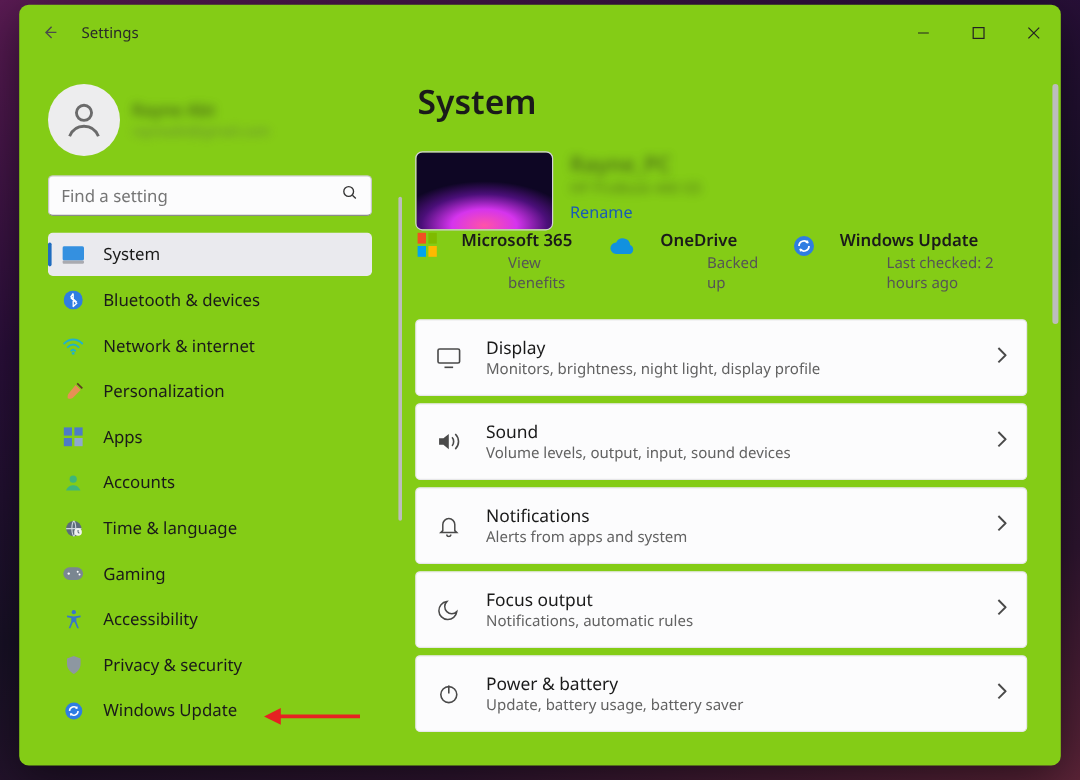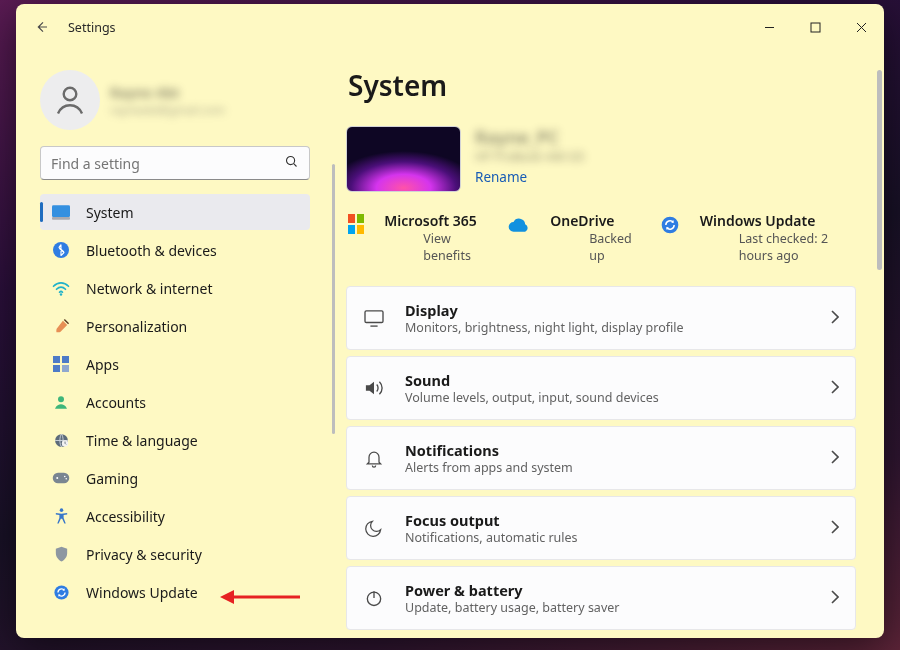--- a/index.html
+++ b/index.html
@@ -11,21 +11,21 @@
     align-items: flex-start;
     justify-content: center;
     font-size: 14px;
     color: #1a1a1a;
   }
   .window {
     position: relative;
     margin-top: 4px;
     width: 868px;
     height: 634px;
-    background: #fef9c3;
+    background: #84cc16;
     border-radius: 8px;
     box-shadow: 0 10px 40px rgba(0,0,0,0.5);
     display: flex;
     flex-direction: column;
     overflow: hidden;
   }
 
   
   .titlebar {
     height: 46px;
@@ -81,21 +81,21 @@
     position:absolute; left:316px; top:60px; bottom:18px; width:4px;
     background: transparent;
   }
   .sb-scroll .thumb { position:absolute; top:100px; height:270px; width:3px; background:#bdbdbd; border-radius:3px; }
 
   
   .main { flex:1; padding: 8px 8px 0 20px; overflow:hidden; position:relative; }
   .content { width: 510px; }
   .h1 { font-size: 28px; font-weight:600; margin: 8px 0 22px 2px; }
 
-  .hero { display:flex; gap:14px; align-items:flex-start; margin-bottom: 20px; }
+  .hero { display:flex; gap:14px; align-items:flex-start; }
   .hero-thumb {
     width: 115px; height: 66px; border-radius:6px;
     background: radial-gradient(ellipse 80% 70% at 50% 95%, #ff52a8 0%, #d534ed 30%, #4b0f79 58%, #0e0624 82%);
     border:1px solid #d2d2d5;
   }
   .hero-text .pcname { filter: blur(4px); opacity:0.5; font-size:18px; font-weight:600; line-height:22px; }
   .hero-text .pcmodel { filter: blur(4px); opacity:0.5; font-size:12px; line-height:18px; }
   .rename { color:#185cb5; font-size:13.5px; margin-top:2px; }
 
   .status-row { display:flex; gap: 28px; margin-bottom: 22px; padding-left:2px; }
@@ -110,21 +110,21 @@
   .ms-logo span:nth-child(1){background:#f25022;} .ms-logo span:nth-child(2){background:#7fba00;}
   .ms-logo span:nth-child(3){background:#00a4ef;} .ms-logo span:nth-child(4){background:#ffb900;}
 
   .cards { display:flex; flex-direction:column; gap:6px; }
   .card {
     background:#fcfcfd; border:1px solid #e7e7e9; border-radius:4px;
     height: 64px; display:flex; align-items:center; padding: 0 16px; gap:20px;
   }
   .card .cicon { width:22px; height:22px; color:#4a4a4a; display:flex; align-items:center; justify-content:center; }
   .card .ct { flex:1; }
-  .card .ct-title { font-size:14.5px; line-height:18px; color:#1a1a1a;font-weight:bold; }
+  .card .ct-title { font-size:14.5px; line-height:18px; color:#1a1a1a; }
   .card .ct-sub { font-size:12.5px; color:#626262; }
   .chev { color:#4a4a4a; }
 
   .main-scroll { position:absolute; right:2px; top:20px; bottom:18px; width:5px; }
   .main-scroll .thumb { position:absolute; top:0; height:200px; width:5px; background:#bdbdbd; border-radius:4px; }
 
   
   .arrow {
     position:absolute; left:204px; bottom:32px; width:80px; height:18px; pointer-events:none;
   }

